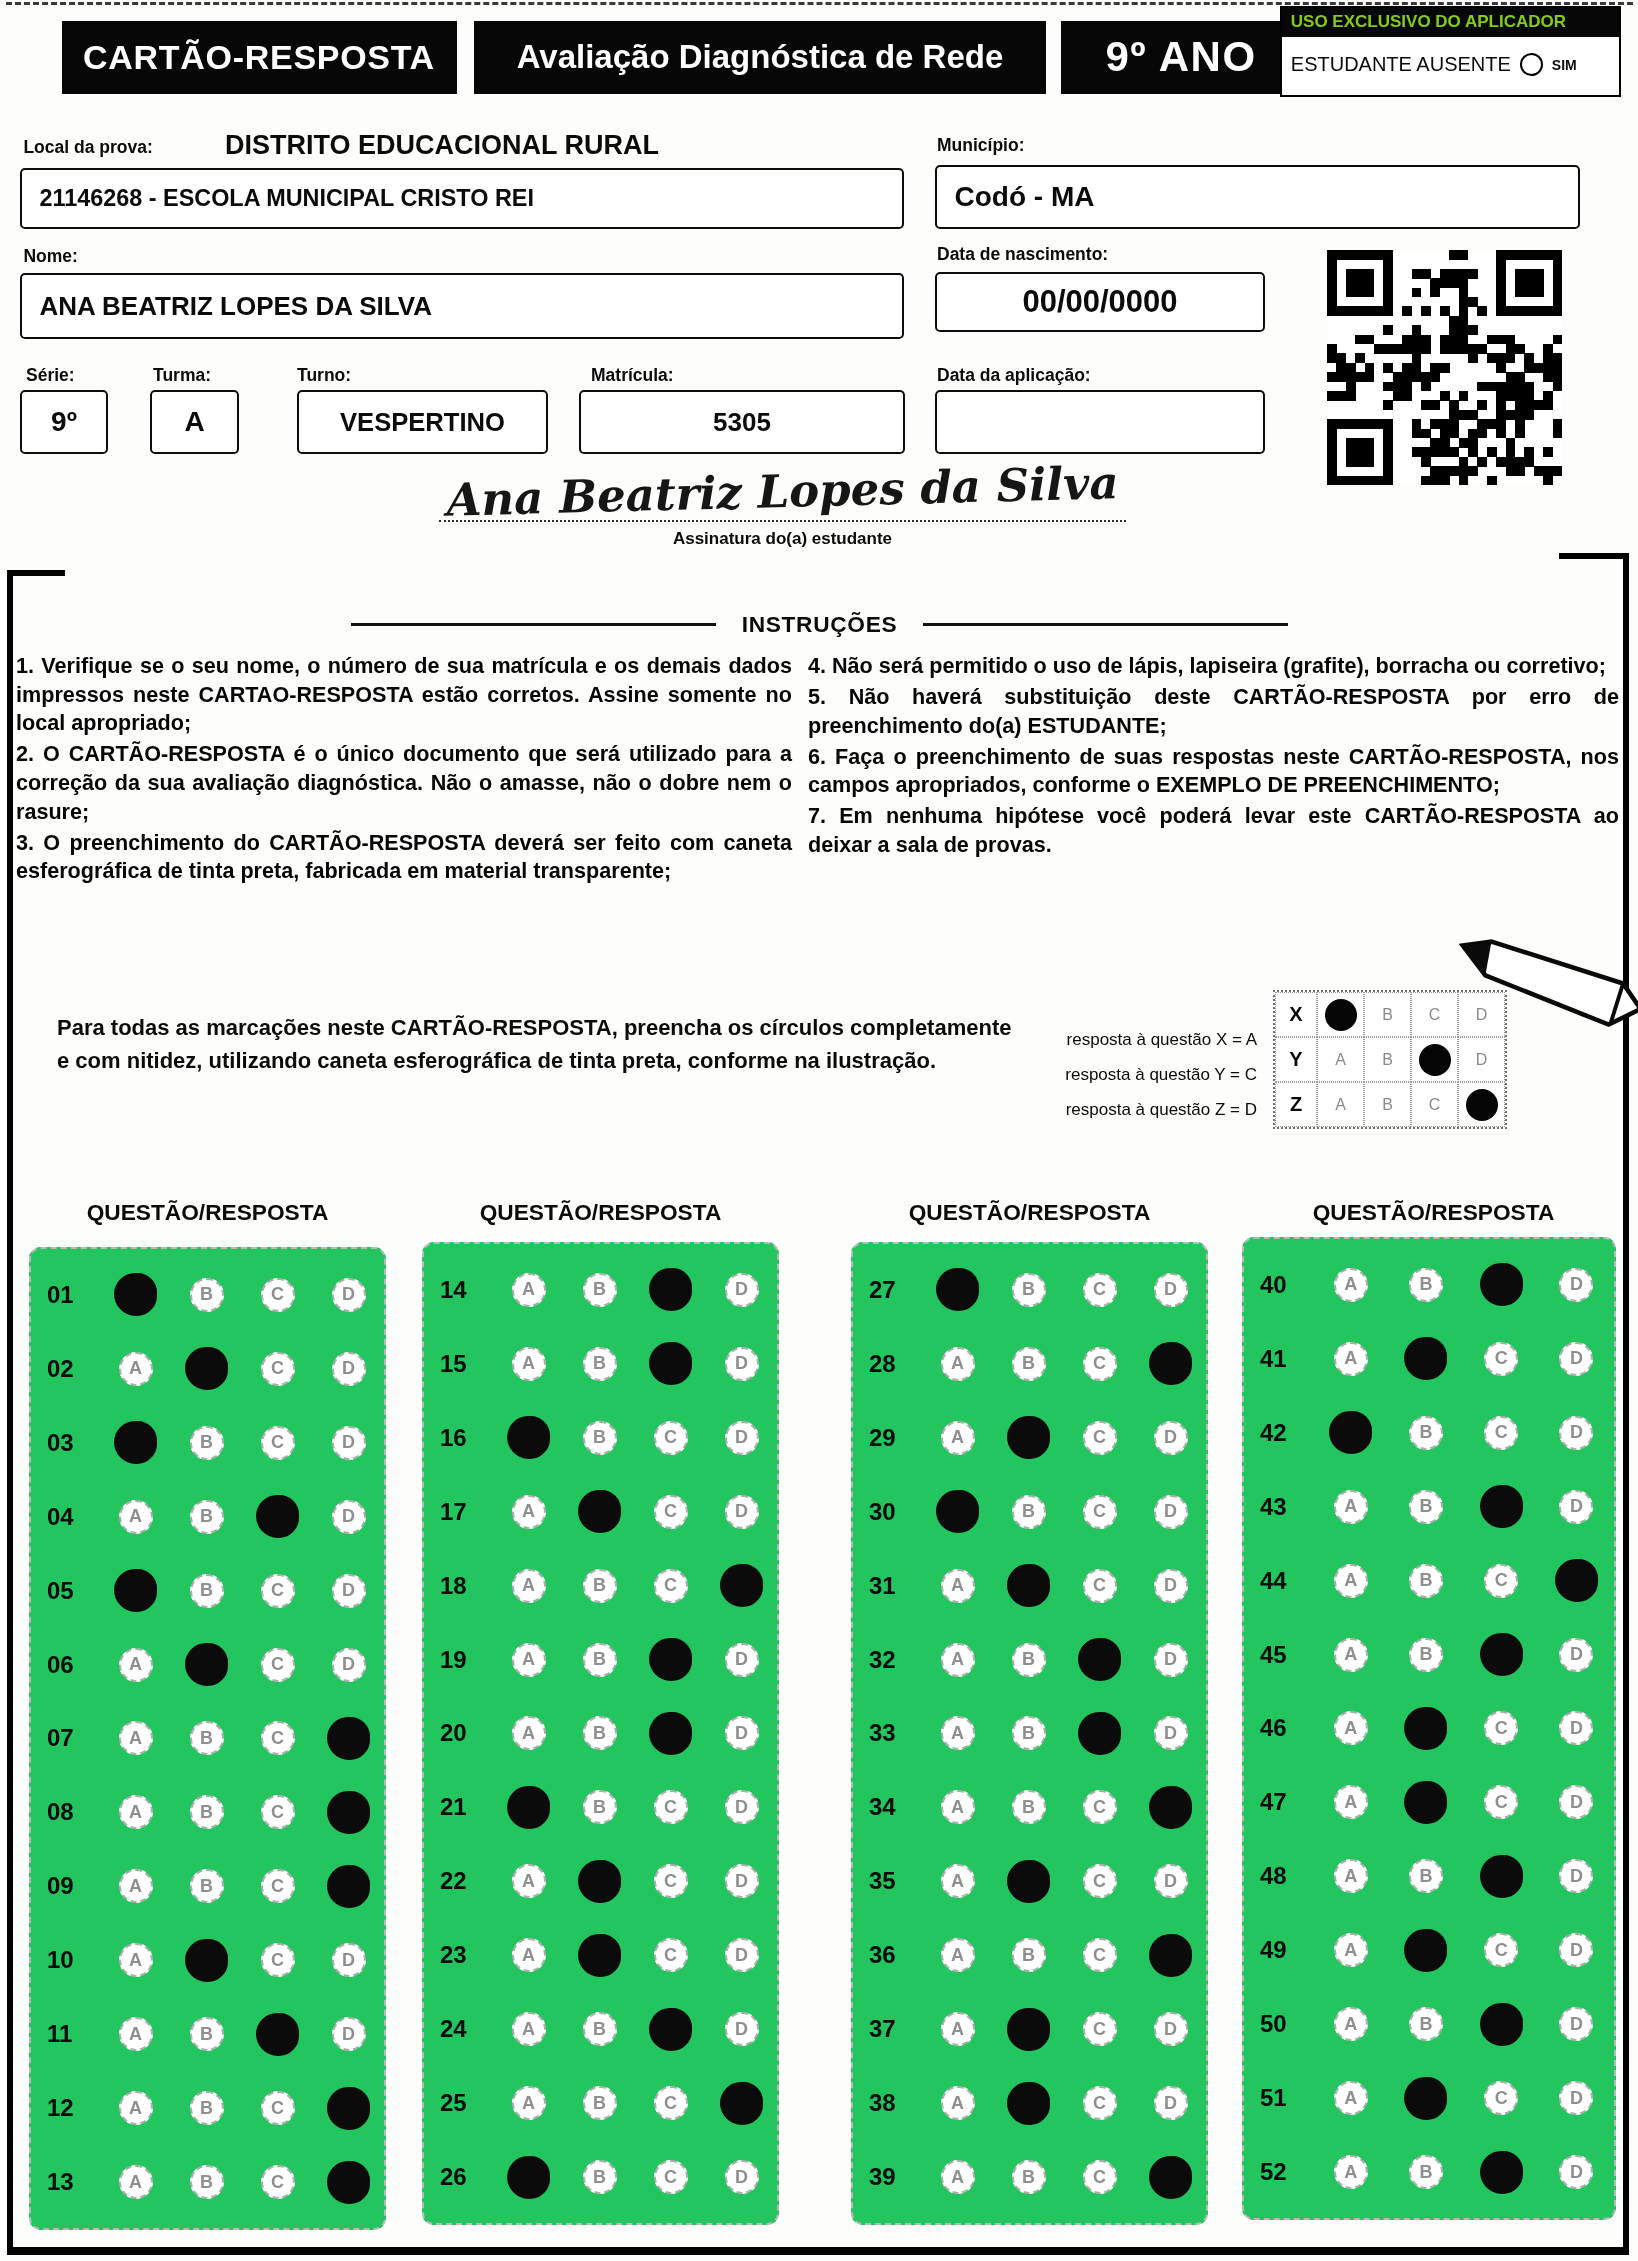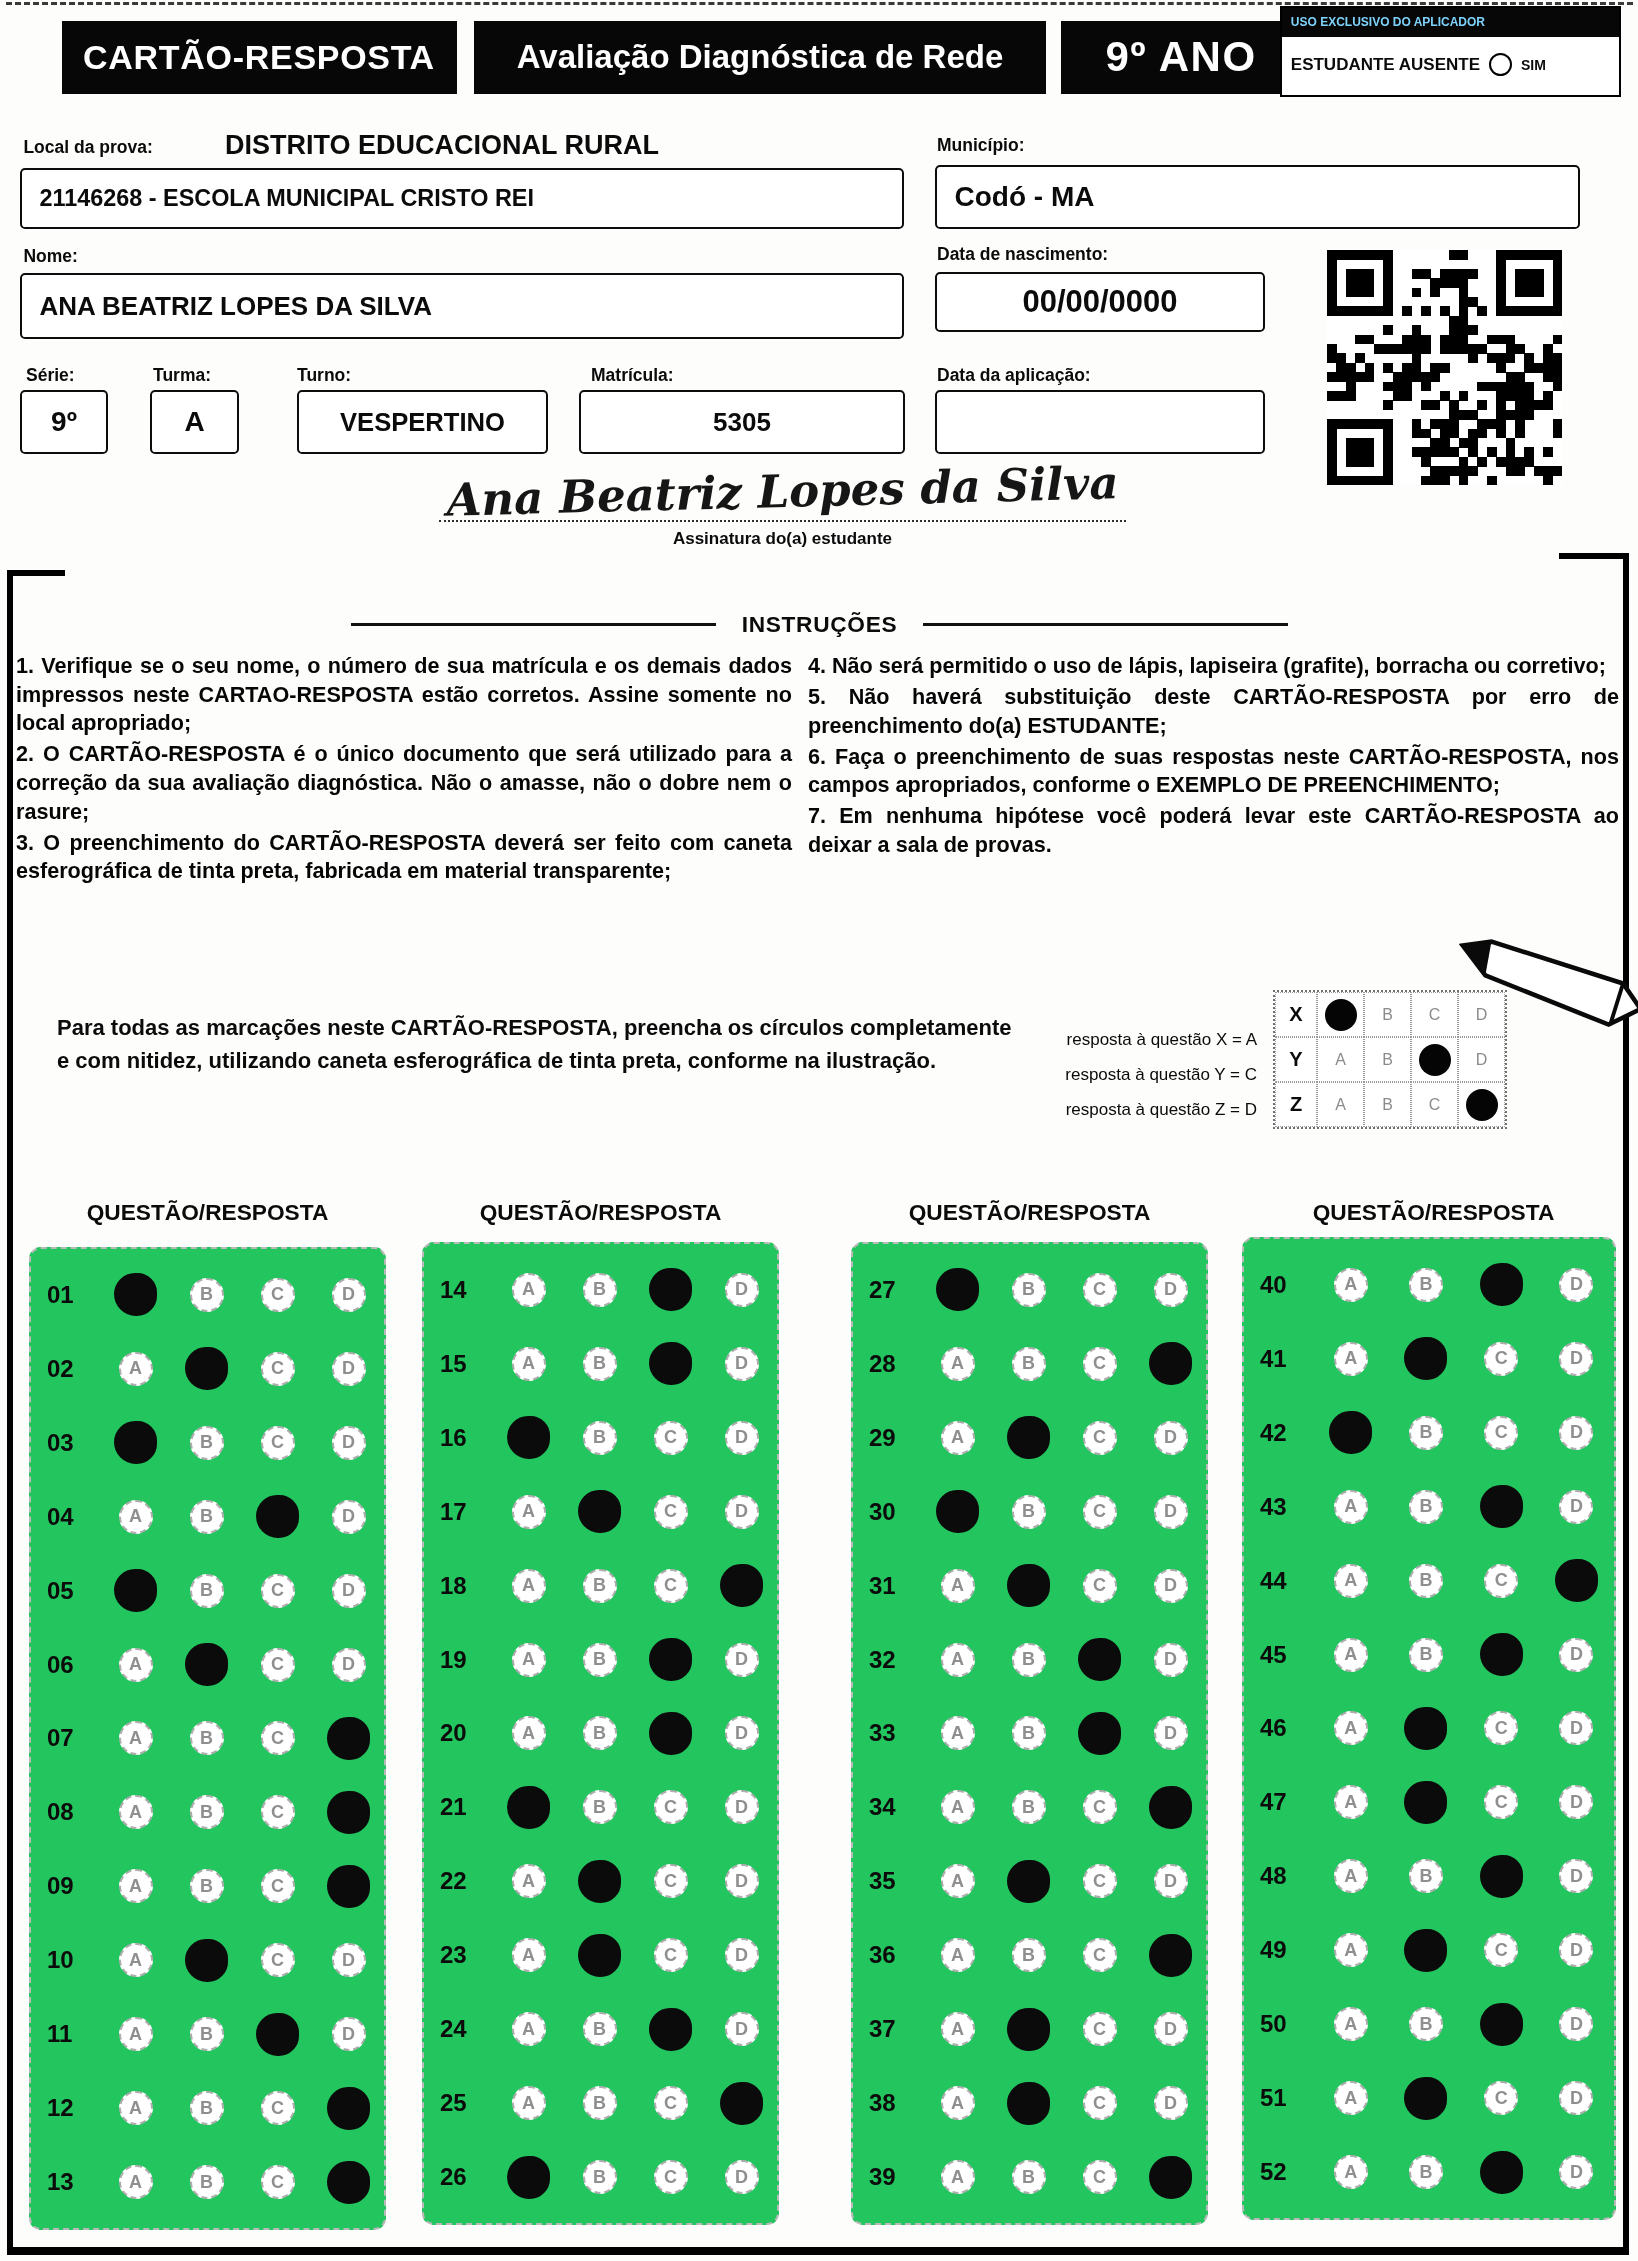--- a/index.html
+++ b/index.html
@@ -9,23 +9,23 @@
 
   .top-dash { position:absolute; top:2.2px; left:5.8px; right:5.8px; border-top:3.7px dashed #3a3a3a; }
 
   
   .hbox { position:absolute; background:#070707; color:#fff; font-weight:bold; display:flex; align-items:center; justify-content:center;margin-left:44px; }
   .box-title { left:17.5px; top:20.5px; width:395px; height:73px; font-size:34px; letter-spacing:0.7px; }
   .box-subtitle { left:430px; top:20.5px; width:572px; height:73px; font-size:33px; }
   .box-grade { left:1017px; top:20.5px; width:240px; height:73px; font-size:42px; letter-spacing:1.5px; }
 
   .aplicador { position:absolute; left:1280px; top:5.8px; width:341px; height:91px; border:2.9px solid #000; background:#fff; }
-  .apl-head { background:#070707; color:#7dd3fc; font-size:12px; font-weight:bold; height:29px; display:flex; align-items:center; padding-left:8.8px; }
+  .apl-head { background:#070707; color:#84cc16; font-size:17px; font-weight:bold; height:29px; display:flex; align-items:center; padding-left:8.8px; }
   .apl-body { height:56px; display:flex; align-items:center; padding-left:8.8px; gap:8.8px; }
-  .apl-label { font-weight:bold; font-size:17px; }
+  .apl-label { font-weight:normal; font-size:20px; }
   .apl-circle { width:23.4px; height:23.4px; border:2.9px solid #000; border-radius:50%; flex:none; }
   .apl-sim { font-weight:bold; font-size:14px; }
 
   
   .lbl { position:absolute; font-size:17.5px; font-weight:bold; }
   .l-local { left:23.4px;  top:137px; }
   .l-mun   { left:937px; top:135px; }
   .l-nome  { left:23.4px;  top:246px; }
   .l-nasc  { left:937px; top:244px; }
   .l-serie { left:26px;  top:365px; }

